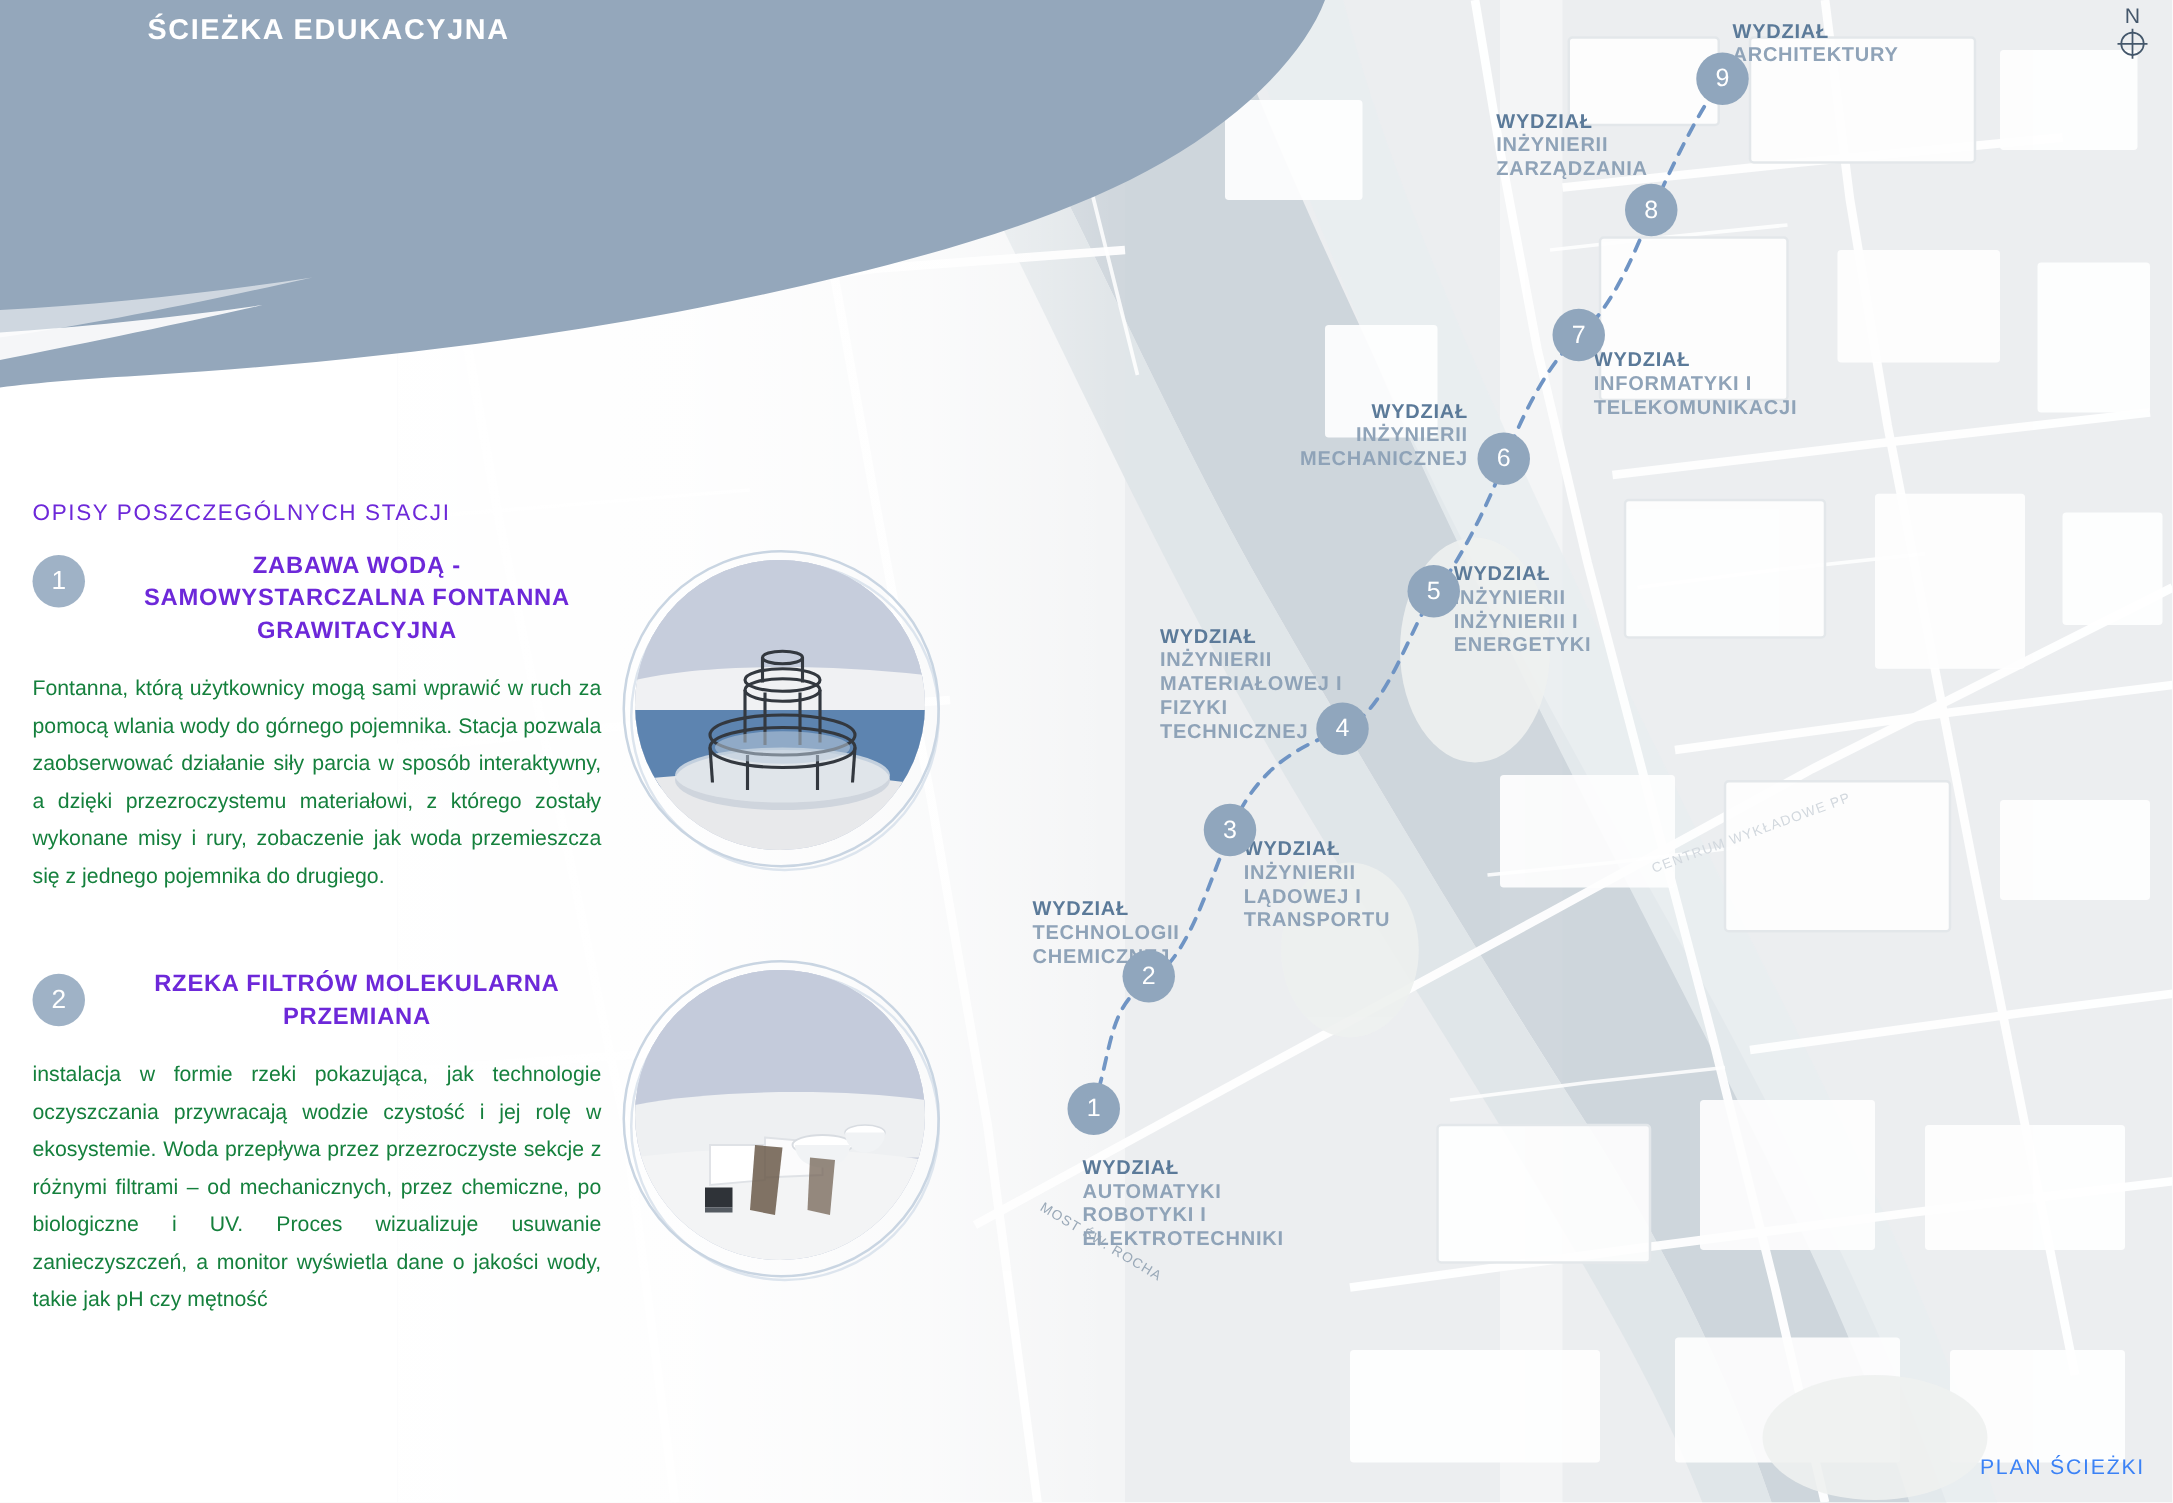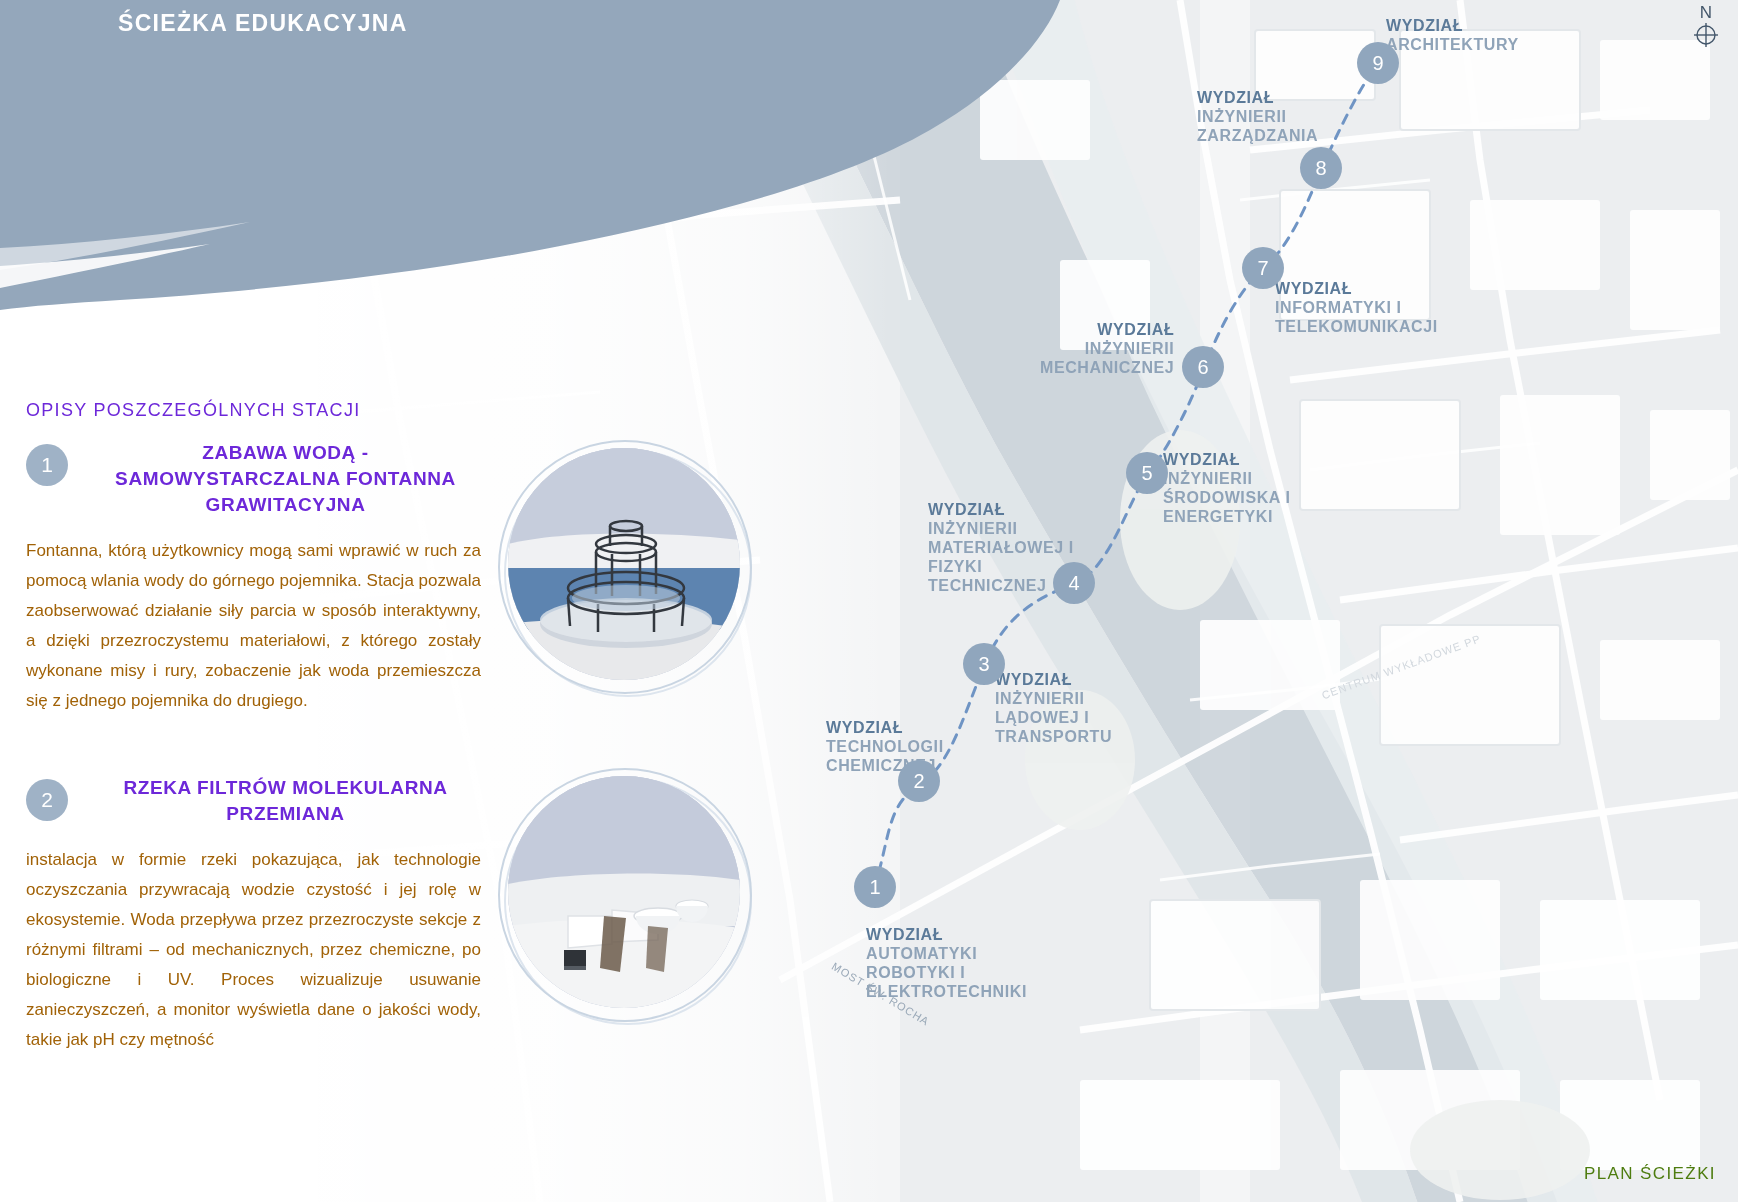--- a/index.html
+++ b/index.html
@@ -126,21 +126,21 @@
     font-weight: 700;
     line-height: 26px;
     letter-spacing: 0.6px;
     text-align: center;
     flex: 1;
   }
   .st-body {
     margin-top: 18px;
     font-size: 17px;
     line-height: 30px;
-    color: #a16207;
+    color: #15803d;
     text-align: justify;
   }
 
   
   .photo-wrap {
     position: absolute;
     z-index: 8;
   }
   #photo-1 { left: 498px; top: 440px; width: 250px; height: 250px; }
   #photo-2 { left: 498px; top: 768px; width: 250px; height: 250px; }
@@ -196,21 +196,21 @@
   }
 
   
   #plan-sciezki {
     position: absolute;
     right: 22px;
     bottom: 18px;
     z-index: 6;
     font-size: 17px;
     letter-spacing: 1.4px;
-    color: #4d7c0f;
+    color: #3b82f6;
   }
   #north {
     position: absolute;
     right: 18px;
     top: 4px;
     z-index: 6;
     text-align: center;
     color: #44576b;
   }
   #north .n-letter { font-size: 17px; display:block; line-height: 17px;}
@@ -426,21 +426,21 @@
         <rect x="56" y="190" width="22" height="4" fill="#555b62"></rect>
       </svg>
     </div>
   </div>
 
   <div id="map-labels">
       <div class="map-label" style="left: 1386px; top: 16px;"><div class="lab-first">WYDZIAŁ</div><div>ARCHITEKTURY</div></div>
       <div class="map-label" style="left: 1197px; top: 88px;"><div class="lab-first">WYDZIAŁ</div><div>INŻYNIERII</div><div>ZARZĄDZANIA</div></div>
       <div class="map-label" style="left: 1275px; top: 279px;"><div class="lab-first">WYDZIAŁ</div><div>INFORMATYKI I</div><div>TELEKOMUNIKACJI</div></div>
       <div class="map-label right" style="left: 1040px; top: 320px;"><div class="lab-first">WYDZIAŁ</div><div>INŻYNIERII</div><div>MECHANICZNEJ</div></div>
-      <div class="map-label" style="left: 1163px; top: 450px;"><div class="lab-first">WYDZIAŁ</div><div>INŻYNIERII</div><div>ŚRODOWISKA I</div><div>ENERGETYKI</div></div>
+      <div class="map-label" style="left: 1163px; top: 450px;"><div class="lab-first">WYDZIAŁ</div><div>INŻYNIERII</div><div>INŻYNIERII I</div><div>ENERGETYKI</div></div>
       <div class="map-label" style="left: 928px; top: 500px;"><div class="lab-first">WYDZIAŁ</div><div>INŻYNIERII</div><div>MATERIAŁOWEJ I</div><div>FIZYKI</div><div>TECHNICZNEJ</div></div>
       <div class="map-label" style="left: 995px; top: 670px;"><div class="lab-first">WYDZIAŁ</div><div>INŻYNIERII</div><div>LĄDOWEJ I</div><div>TRANSPORTU</div></div>
       <div class="map-label" style="left: 826px; top: 718px;"><div class="lab-first">WYDZIAŁ</div><div>TECHNOLOGII</div><div>CHEMICZNEJ</div></div>
       <div class="map-label" style="left: 866px; top: 925px;"><div class="lab-first">WYDZIAŁ</div><div>AUTOMATYKI</div><div>ROBOTYKI I</div><div>ELEKTROTECHNIKI</div></div>
     </div>
 
   <div id="map-markers">
       <div class="marker" style="left: 854px; top: 866px;">1</div>
       <div class="marker" style="left: 898px; top: 760px;">2</div>
       <div class="marker" style="left: 963px; top: 643px;">3</div>

